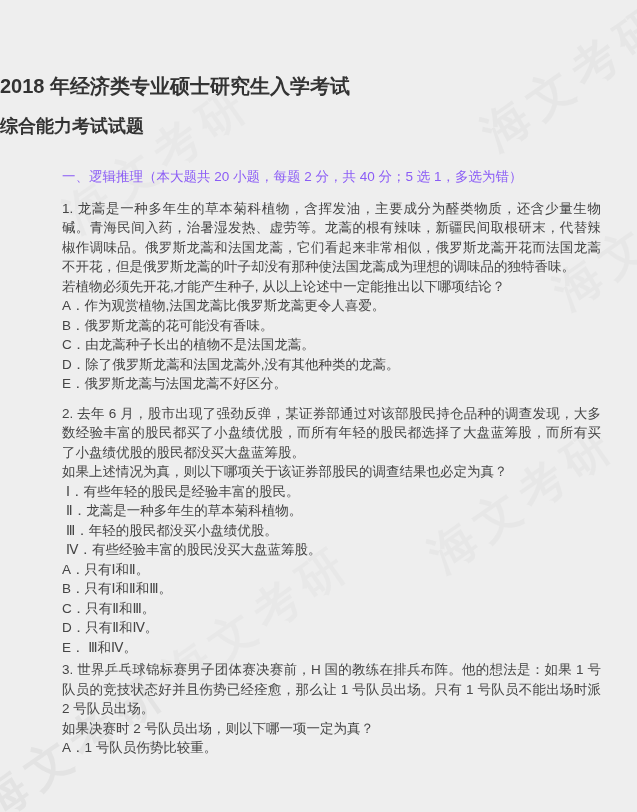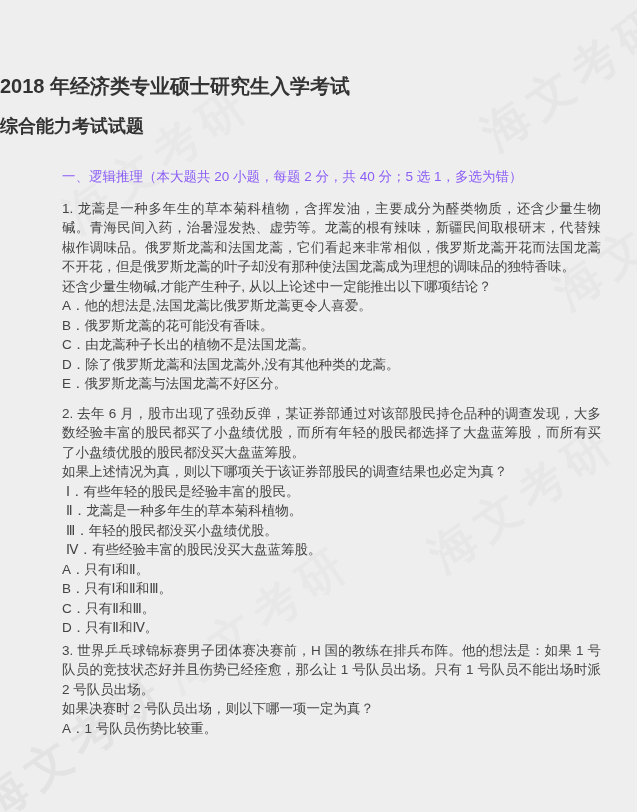--- a/index.html
+++ b/index.html
@@ -90,39 +90,40 @@
     <h1 class="title">2018 年经济类专业硕士研究生入学考试</h1>
     <h2 class="subtitle">综合能力考试试题</h2>
   </header>
 
   <main class="content">
 
     <p class="section-header">一、逻辑推理（本大题共 20 小题，每题 2 分，共 40 分；5 选 1，多选为错）</p>
 
     <section class="question q1">
       <p class="stem">1. 龙蒿是一种多年生的草本菊科植物，含挥发油，主要成分为醛类物质，还含少量生物碱。青海民间入药，治暑湿发热、虚劳等。龙蒿的根有辣味，新疆民间取根研末，代替辣椒作调味品。俄罗斯龙蒿和法国龙蒿，它们看起来非常相似，俄罗斯龙蒿开花而法国龙蒿不开花，但是俄罗斯龙蒿的叶子却没有那种使法国龙蒿成为理想的调味品的独特香味。</p>
-      <p class="prompt">还含少量生物碱,才能产生种子, 从以上论述中一定能推出以下哪项结论？</p>
-      <p class="option">A．他的想法是,法国龙蒿比俄罗斯龙蒿更令人喜爱。</p>
+      <p class="prompt">若植物必须先开花,才能产生种子, 从以上论述中一定能推出以下哪项结论？</p>
+      <p class="option">A．作为观赏植物,法国龙蒿比俄罗斯龙蒿更令人喜爱。</p>
       <p class="option">B．俄罗斯龙蒿的花可能没有香味。</p>
       <p class="option">C．由龙蒿种子长出的植物不是法国龙蒿。</p>
       <p class="option">D．除了俄罗斯龙蒿和法国龙蒿外,没有其他种类的龙蒿。</p>
       <p class="option">E．俄罗斯龙蒿与法国龙蒿不好区分。</p>
     </section>
 
     <section class="question q2">
       <p class="stem">2. 去年 6 月，股市出现了强劲反弹，某证券部通过对该部股民持仓品种的调查发现，大多数经验丰富的股民都买了小盘绩优股，而所有年轻的股民都选择了大盘蓝筹股，而所有买了小盘绩优股的股民都没买大盘蓝筹股。</p>
       <p class="prompt">如果上述情况为真，则以下哪项关于该证券部股民的调查结果也必定为真？</p>
       <p class="subitem">Ⅰ．有些年轻的股民是经验丰富的股民。</p>
       <p class="subitem">Ⅱ．龙蒿是一种多年生的草本菊科植物。</p>
       <p class="subitem">Ⅲ．年轻的股民都没买小盘绩优股。</p>
       <p class="subitem">Ⅳ．有些经验丰富的股民没买大盘蓝筹股。</p>
       <p class="option">A．只有Ⅰ和Ⅱ。</p>
       <p class="option">B．只有Ⅰ和Ⅱ和Ⅲ。</p>
       <p class="option">C．只有Ⅱ和Ⅲ。</p>
       <p class="option">D．只有Ⅱ和Ⅳ。</p>
+      <p class="option">E． Ⅲ和Ⅳ。</p>
     </section>
 
     <section class="question q3">
       <p class="stem">3. 世界乒乓球锦标赛男子团体赛决赛前，H 国的教练在排兵布阵。他的想法是：如果 1 号队员的竞技状态好并且伤势已经痊愈，那么让 1 号队员出场。只有 1 号队员不能出场时派 2 号队员出场。</p>
       <p class="prompt">如果决赛时 2 号队员出场，则以下哪一项一定为真？</p>
       <p class="option">A．1 号队员伤势比较重。</p>
     </section>
 
   </main>
 </div>

